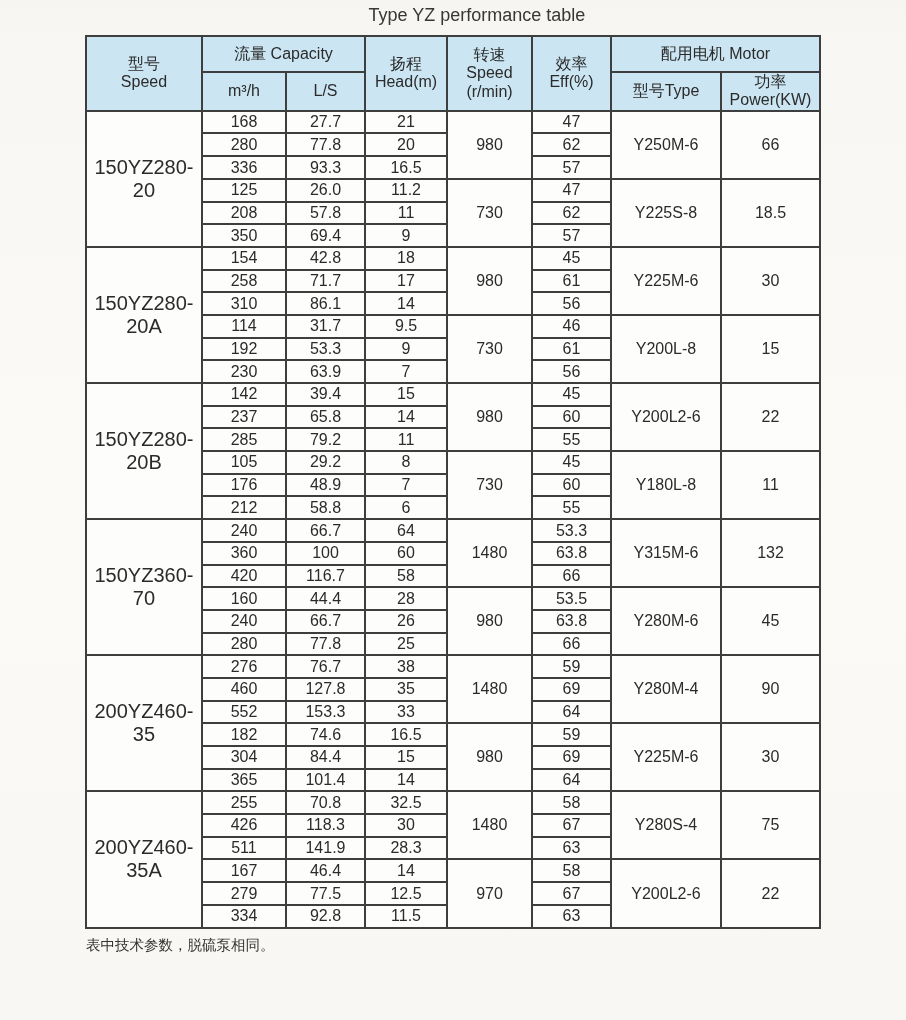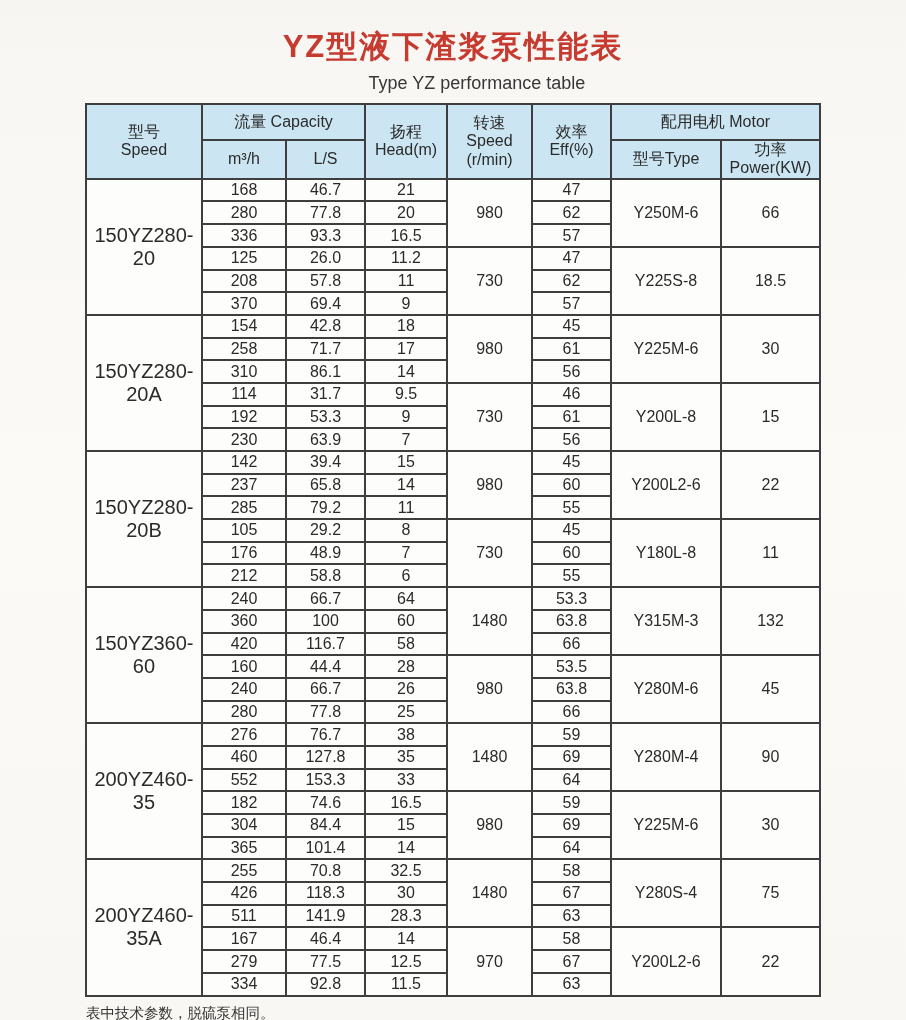--- a/index.html
+++ b/index.html
@@ -75,21 +75,20 @@
     margin:7px auto 0 auto;
     font-size:14.5px;
     color:#333;
     text-align:left;
   }
 </style>
 </head>
 <body>
 
 <div class="page">
-  <h1 class="title">YZ型液下渣浆泵性能表</h1>
   <div class="subtitle">Type YZ performance table</div>
 
   <table class="perf">
     <colgroup>
       <col style="width:116px">
       <col style="width:84px">
       <col style="width:79px">
       <col style="width:82px">
       <col style="width:85px">
       <col style="width:79px">
@@ -114,21 +113,21 @@
         <th>m³/h</th>
         <th>L/S</th>
         <th>型号Type</th>
         <th>功率Power(KW)</th>
       </tr>
     </thead>
     <tbody>
         <tr>
           <td class="model" rowspan="6">150YZ280-20</td>
           <td>168</td>
-          <td>46.7</td>
+          <td>27.7</td>
           <td>21</td>
           <td rowspan="3">980</td>
           <td>47</td>
           <td rowspan="3">Y250M-6</td>
           <td rowspan="3">66</td>
         </tr>
         <tr>
           <td>280</td>
           <td>77.8</td>
           <td>20</td>
@@ -149,21 +148,21 @@
           <td rowspan="3">Y225S-8</td>
           <td rowspan="3">18.5</td>
         </tr>
         <tr>
           <td>208</td>
           <td>57.8</td>
           <td>11</td>
           <td>62</td>
         </tr>
         <tr>
-          <td>370</td>
+          <td>350</td>
           <td>69.4</td>
           <td>9</td>
           <td>57</td>
         </tr>
         <tr>
           <td class="model" rowspan="6">150YZ280-20A</td>
           <td>154</td>
           <td>42.8</td>
           <td>18</td>
           <td rowspan="3">980</td>
@@ -241,27 +240,27 @@
           <td>7</td>
           <td>60</td>
         </tr>
         <tr>
           <td>212</td>
           <td>58.8</td>
           <td>6</td>
           <td>55</td>
         </tr>
         <tr>
-          <td class="model" rowspan="6">150YZ360-60</td>
+          <td class="model" rowspan="6">150YZ360-70</td>
           <td>240</td>
           <td>66.7</td>
           <td>64</td>
           <td rowspan="3">1480</td>
           <td>53.3</td>
-          <td rowspan="3">Y315M-3</td>
+          <td rowspan="3">Y315M-6</td>
           <td rowspan="3">132</td>
         </tr>
         <tr>
           <td>360</td>
           <td>100</td>
           <td>60</td>
           <td>63.8</td>
         </tr>
         <tr>
           <td>420</td>

